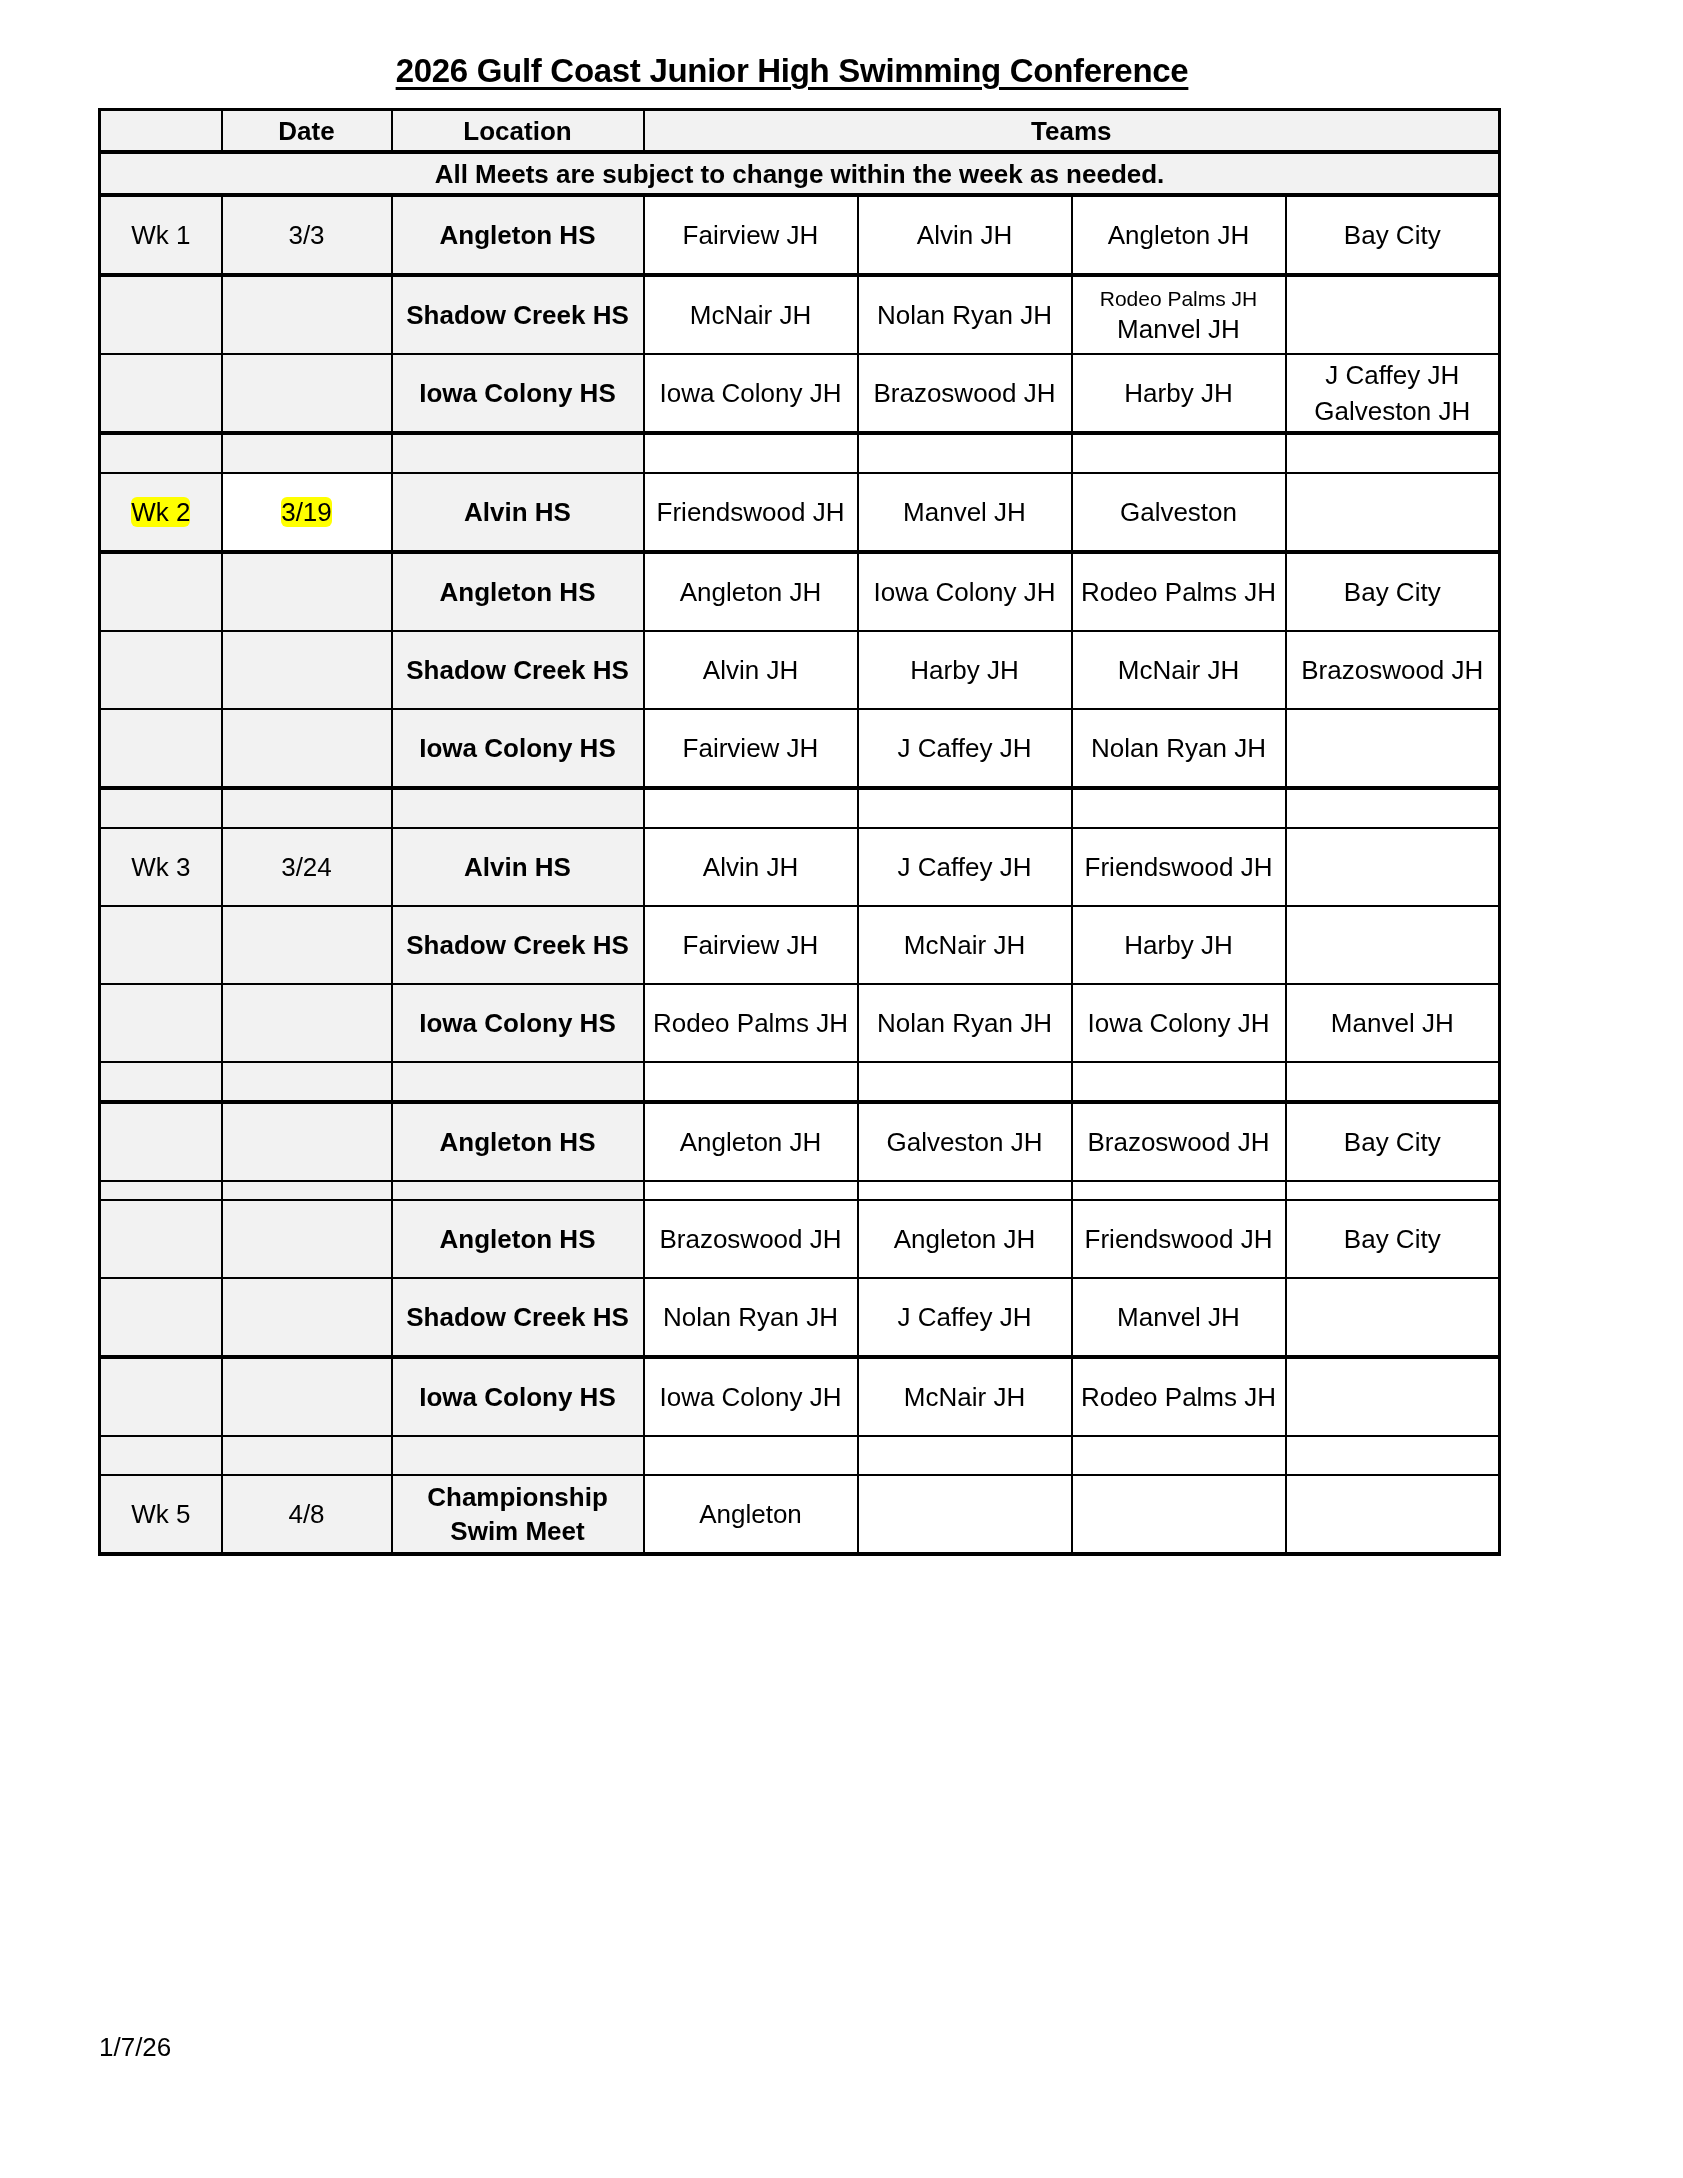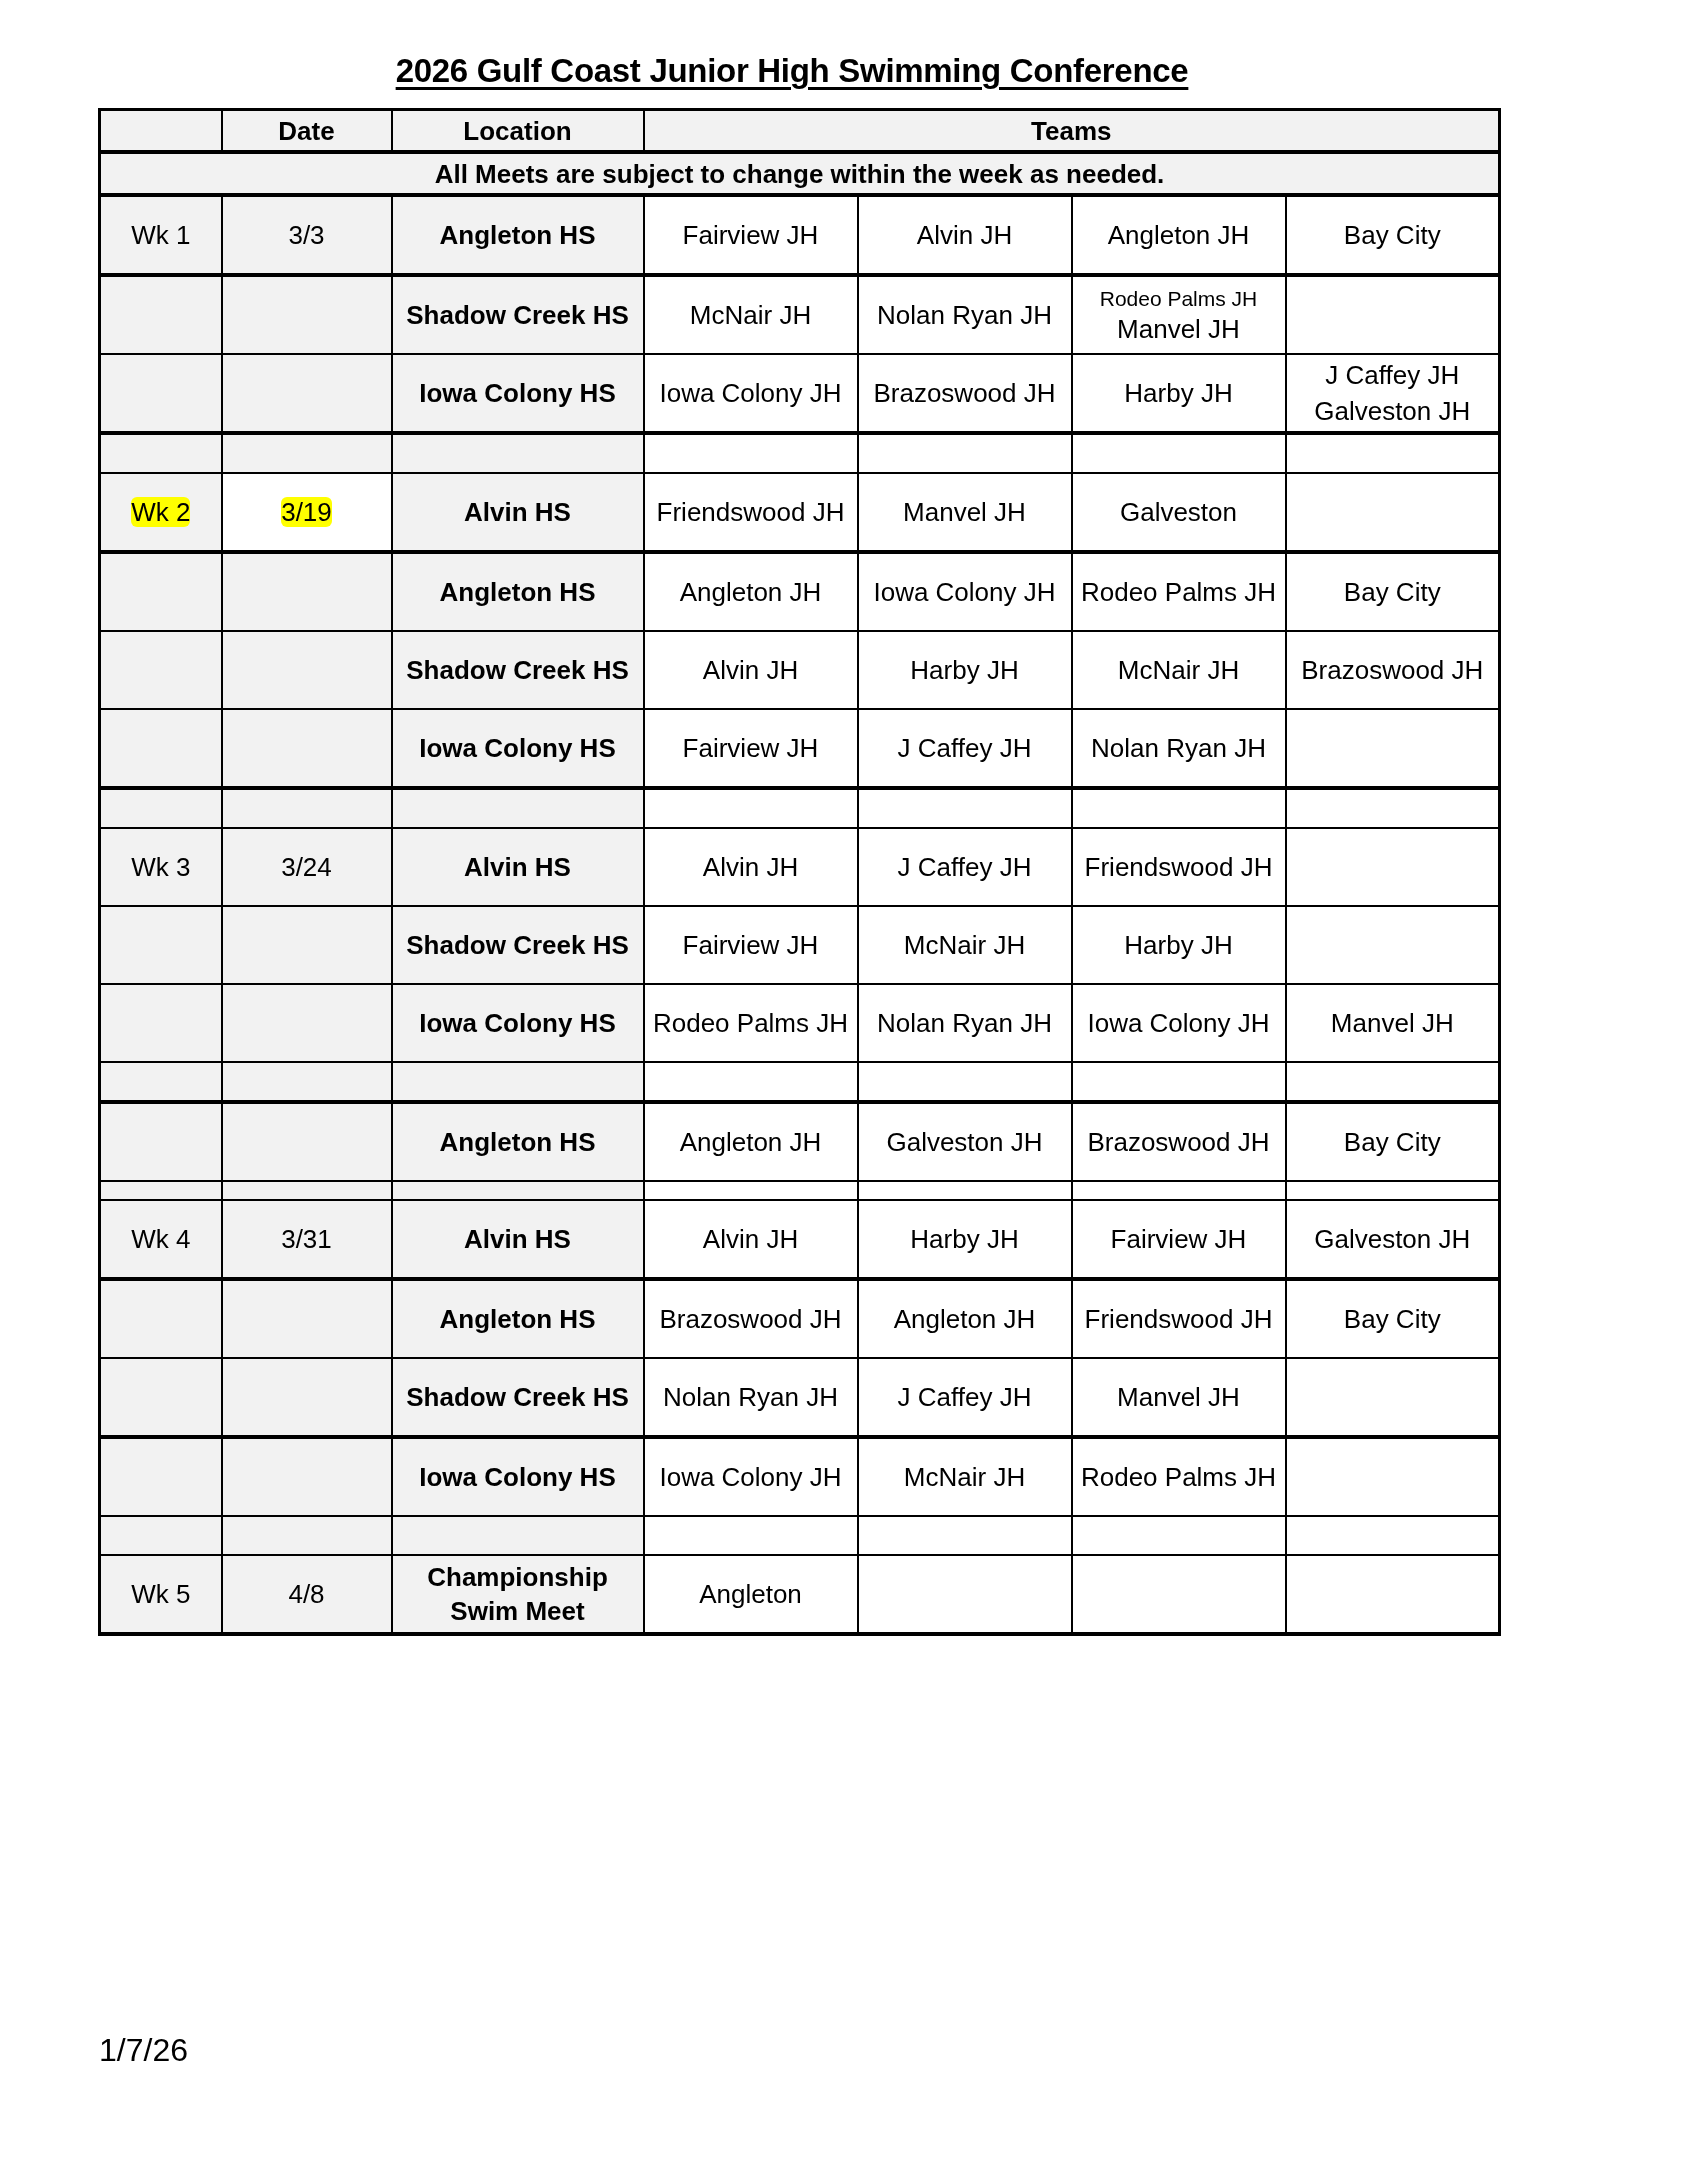--- a/index.html
+++ b/index.html
@@ -67,21 +67,21 @@
     td.left { text-align: left; padding-left: 14px; }
 
     .hl { background: #ffff00; border-radius: 6px; }
 
     table.schedule { border: 3px solid #000; }
 
     .footer-date {
       position: absolute;
       left: 99px;
       top: 2032px;
-      font-size: 32px;
+      font-size: 26px;
     }
     .line2 { display: block; }
   </style>
 </head>
 <body>
 
 <div class="title">2026 Gulf Coast Junior High Swimming Conference</div>
 
 <table class="schedule">
   <colgroup>
@@ -243,29 +243,20 @@
     <tr class="thin">
       <td class="gray"></td>
         <td class="gray"></td>
         <td class="gray"></td>
       <td></td>
         <td></td>
         <td></td>
         <td></td>
     </tr>
 
-    <tr class="meet thick-bottom">
-      <td class="gray">Wk 4</td>
-      <td class="gray">3/31</td>
-      <td class="gray loc">Alvin HS</td>
-      <td>Alvin JH</td>
-      <td>Harby JH</td>
-      <td>Fairview JH</td>
-      <td>Galveston JH</td>
-    </tr>
     <tr class="meet">
       <td class="gray"></td>
       <td class="gray"></td>
       <td class="gray loc">Angleton HS</td>
       <td>Brazoswood JH</td>
       <td>Angleton JH</td>
       <td>Friendswood JH</td>
       <td>Bay City</td>
     </tr>
     <tr class="meet thick-bottom">

